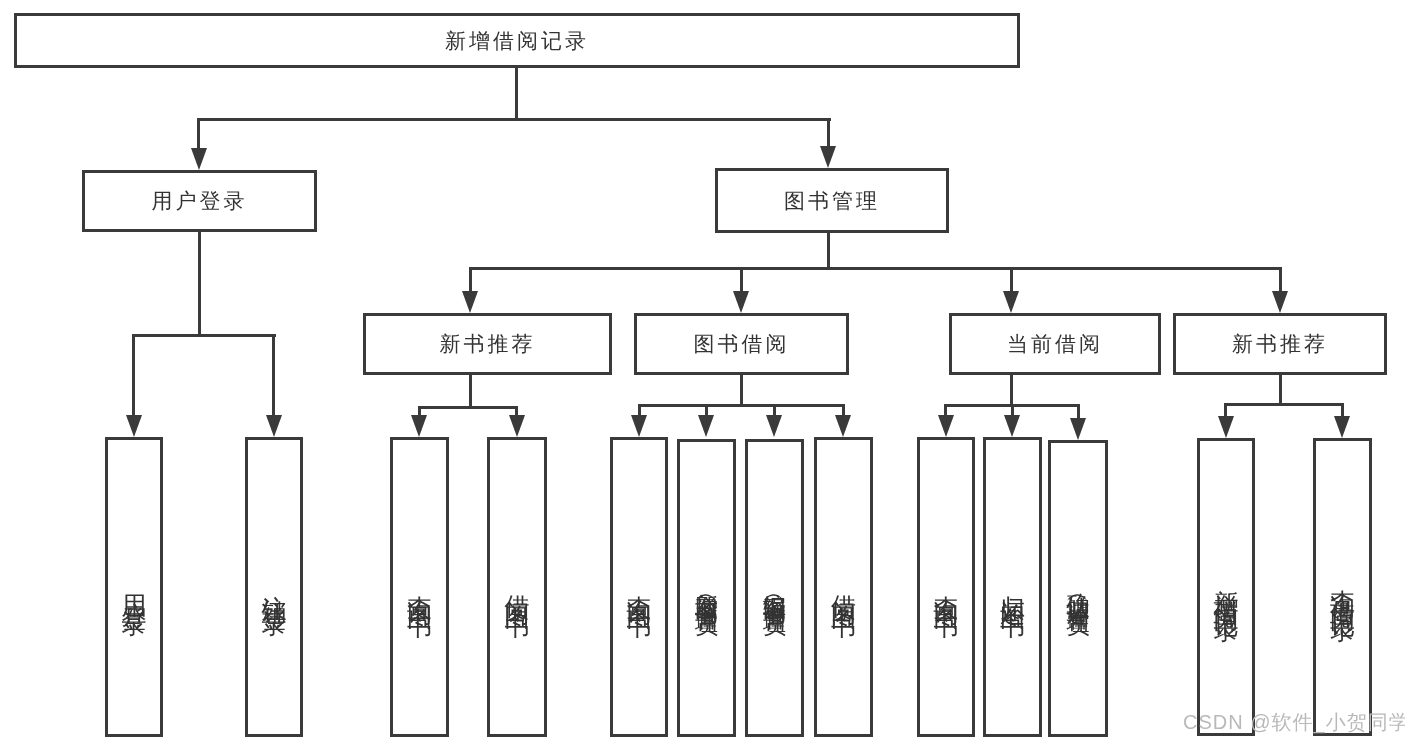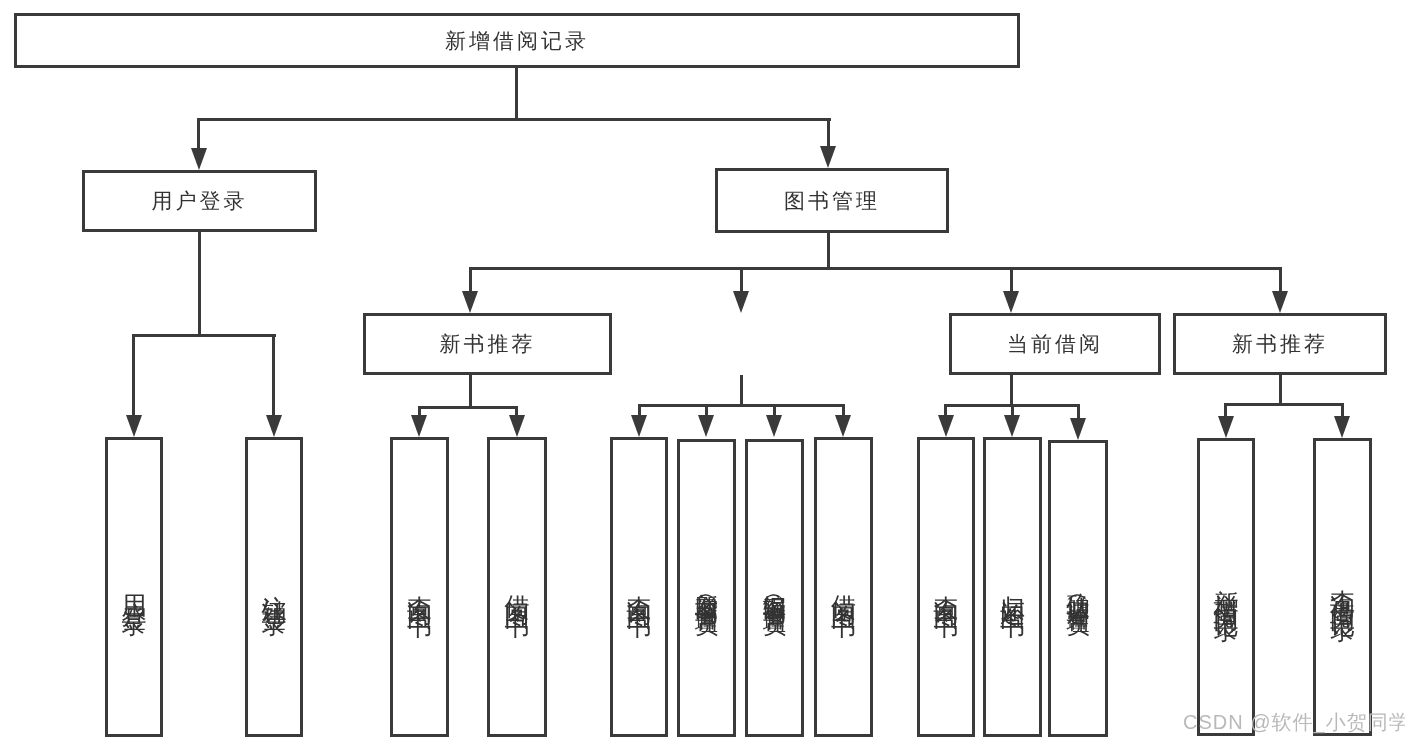--- a/index.html
+++ b/index.html
@@ -100,20 +100,23 @@
   <div class="node h-node" style="left:82px;top:170px;width:235px;height:62px;">
     <span>用户登录</span>
   </div>
   <div class="node h-node" style="left:715px;top:168px;width:234px;height:65px;">
     <span>图书管理</span>
   </div>
 
   <div class="node h-node" style="left:363px;top:313px;width:249px;height:62px;">
     <span>新书推荐</span>
   </div>
+  <div class="node h-node" style="left:634px;top:313px;width:215px;height:62px;">
+    <span>图书借阅</span>
+  </div>
   <div class="node h-node" style="left:905px;top:313px;width:212px;height:62px;margin-left:44px;">
     <span>当前借阅</span>
   </div>
   <div class="node h-node" style="left:1173px;top:313px;width:214px;height:62px;">
     <span>新书推荐</span>
   </div>
 
   <div class="node v-node" style="left:105px;top:437px;width:58px;height:300px;">
     <span class="vtext">用户登录</span>
   </div>

